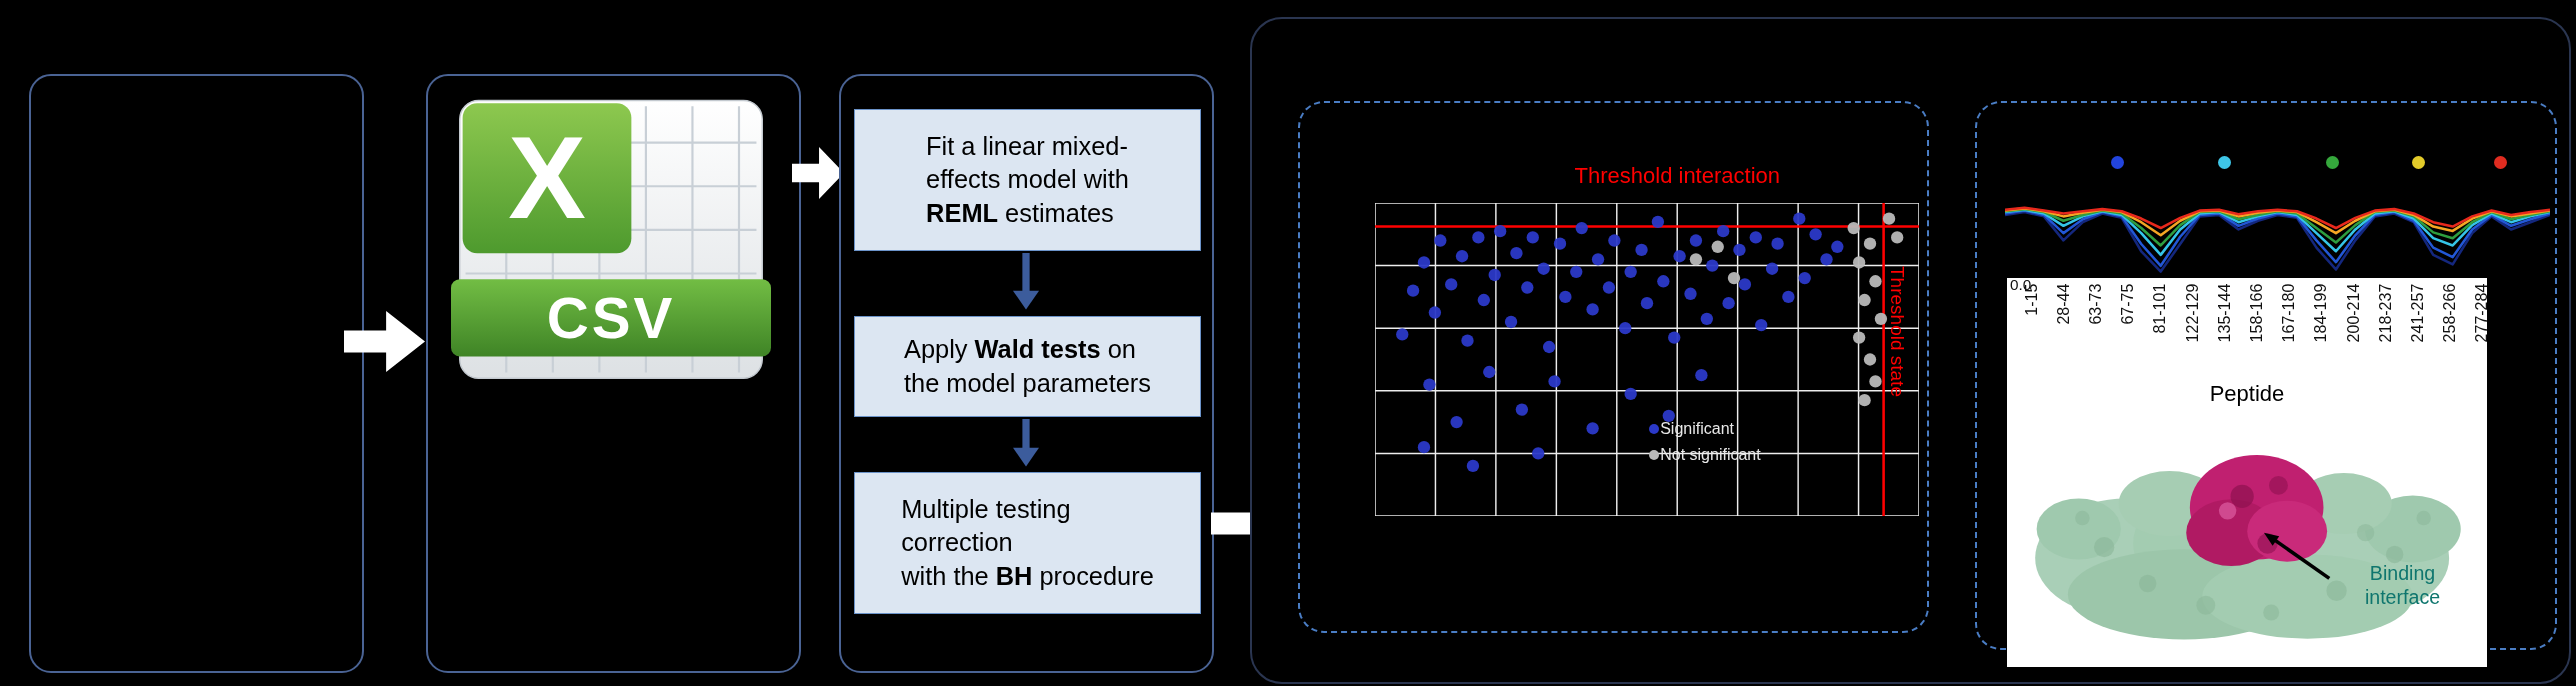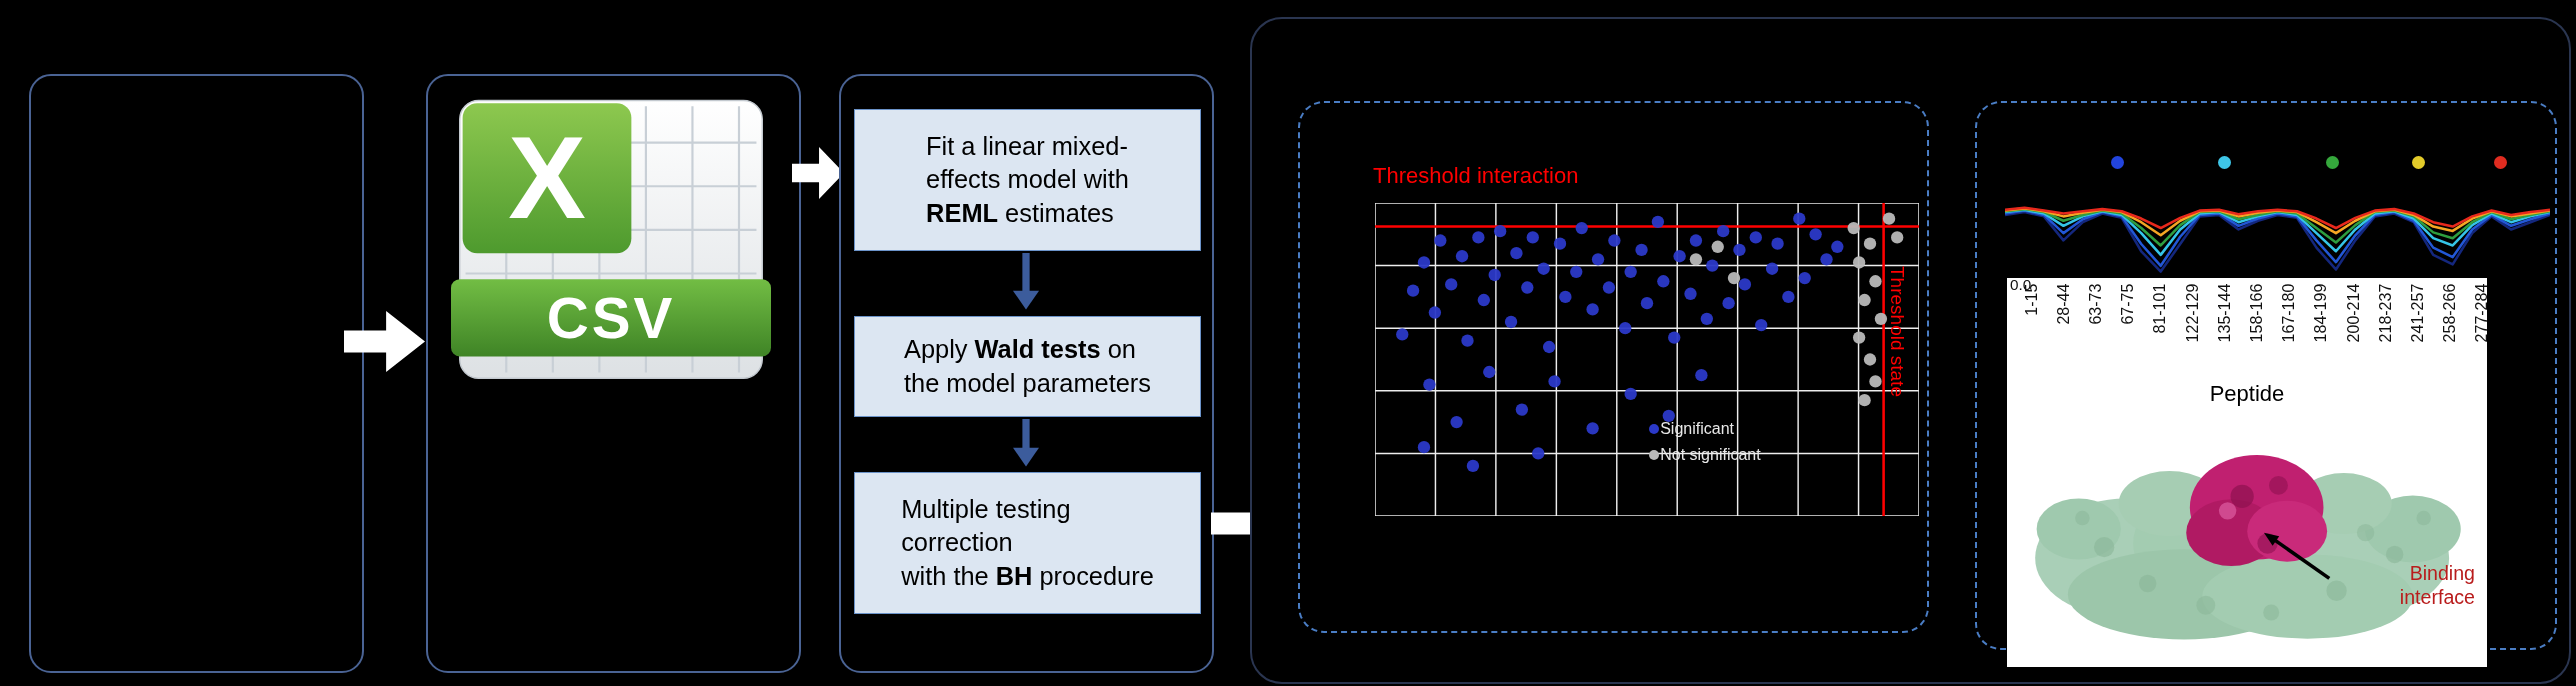--- a/index.html
+++ b/index.html
@@ -7,36 +7,36 @@
           font-family:"Liberation Sans",sans-serif;}
   .panel{position:absolute;background:#000;border:2.2px solid #4a6394;border-radius:22px;}
   .flow-arrow{position:absolute;background:#fff;
               clip-path:polygon(0 32%,52% 32%,52% 0,100% 50%,52% 100%,52% 68%,0 68%);}
   .right-container{position:absolute;background:#000;border:2.2px solid #2a3550;border-radius:32px;}
   .dashed-panel{position:absolute;background:#000;border:2.2px dashed #4a7dc4;border-radius:26px;}
   .step-box{position:absolute;left:13px;width:345px;background:#dce6f2;border:1.5px solid #6b93c9;
             display:flex;align-items:center;justify-content:center;text-align:left;
             font-size:25.4px;line-height:1.32;color:#000;}
   .down-arrow{position:absolute;left:169px;}
-  .scatter-title{position:absolute;text-align:left;color:#ff0000;font-size:22px;}
+  .scatter-title{position:absolute;text-align:right;color:#ff0000;font-size:22px;}
   .scatter-right-label{position:absolute;writing-mode:vertical-rl;color:#ff0000;font-size:19px;}
   .scatter-legend{position:absolute;color:#e8e8e8;font-size:16px;}
   .leg-row{display:flex;align-items:center;gap:1px;margin-bottom:8.7px;}
   .leg-dot{display:inline-block;width:10.2px;height:10.2px;border-radius:50%;}
   .csv-icon{position:absolute;left:23px;top:20.4px;}
   .white-box{position:absolute;background:#fff;}
   .ytick{position:absolute;left:2.9px;top:-1.5px;font-size:15.3px;color:#111;}
   .ptick{position:absolute;top:42px;width:90px;height:17.4px;text-align:right;
          transform:rotate(-90deg);font-size:16px;color:#111;white-space:nowrap;}
   .udot{position:absolute;top:5.8px;width:13px;height:13px;border-radius:50%;}
   .peptide-label{position:absolute;left:0;top:103px;width:480px;text-align:center;
                  font-size:22px;color:#000;}
   .protein-svg{position:absolute;left:10.2px;top:131px;}
-  .binding-label{position:absolute;left:323px;top:283px;width:145px;text-align:right;
-                 font-size:19.6px;line-height:1.25;color:#b91c1c;}
+  .binding-label{position:absolute;left:323px;top:283px;width:145px;text-align:center;
+                 font-size:19.6px;line-height:1.25;color:#0f766e;}
   b{font-weight:700;}
 </style>
 </head>
 <body>
 
 <div class="canvas">
 
   <div class="panel" style="left:29px;top:74px;width:331px;height:595px"></div>
 
   <div class="flow-arrow" style="left:344px;top:311px;width:81px;height:61px"></div>

